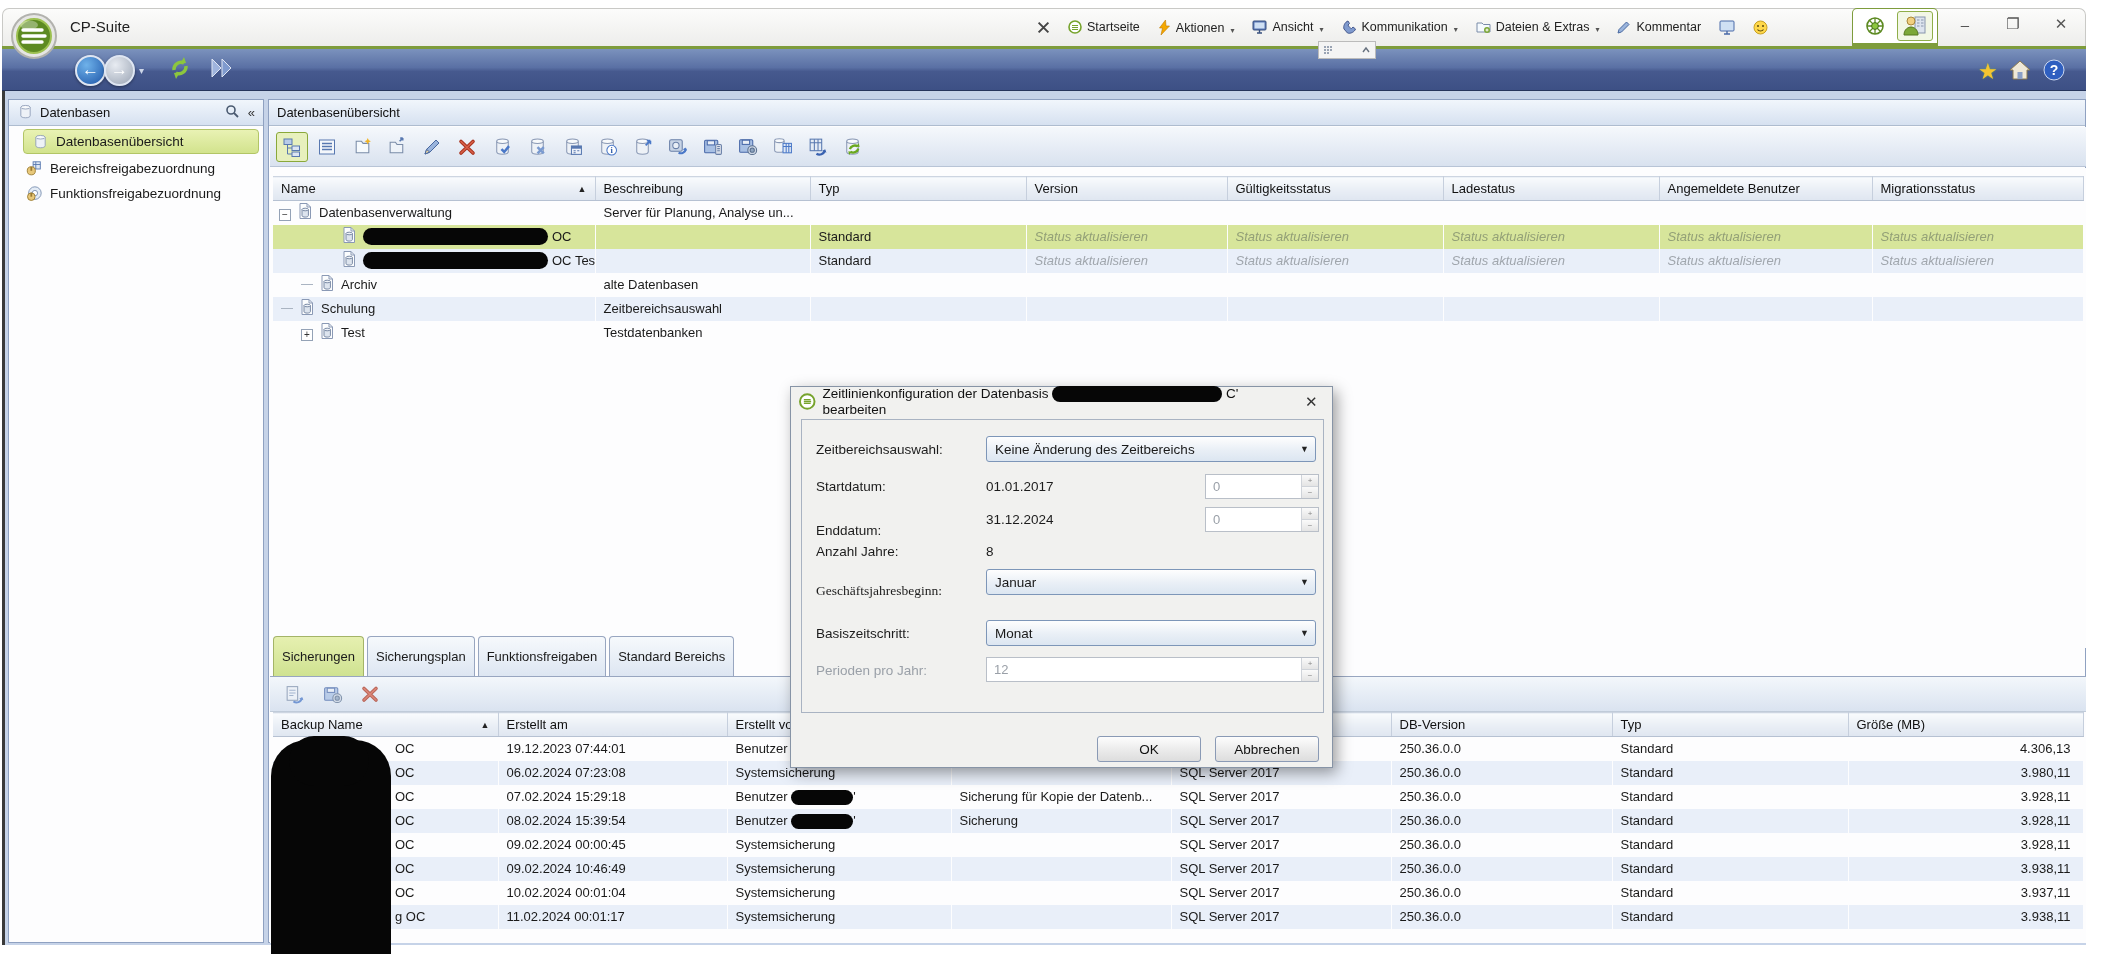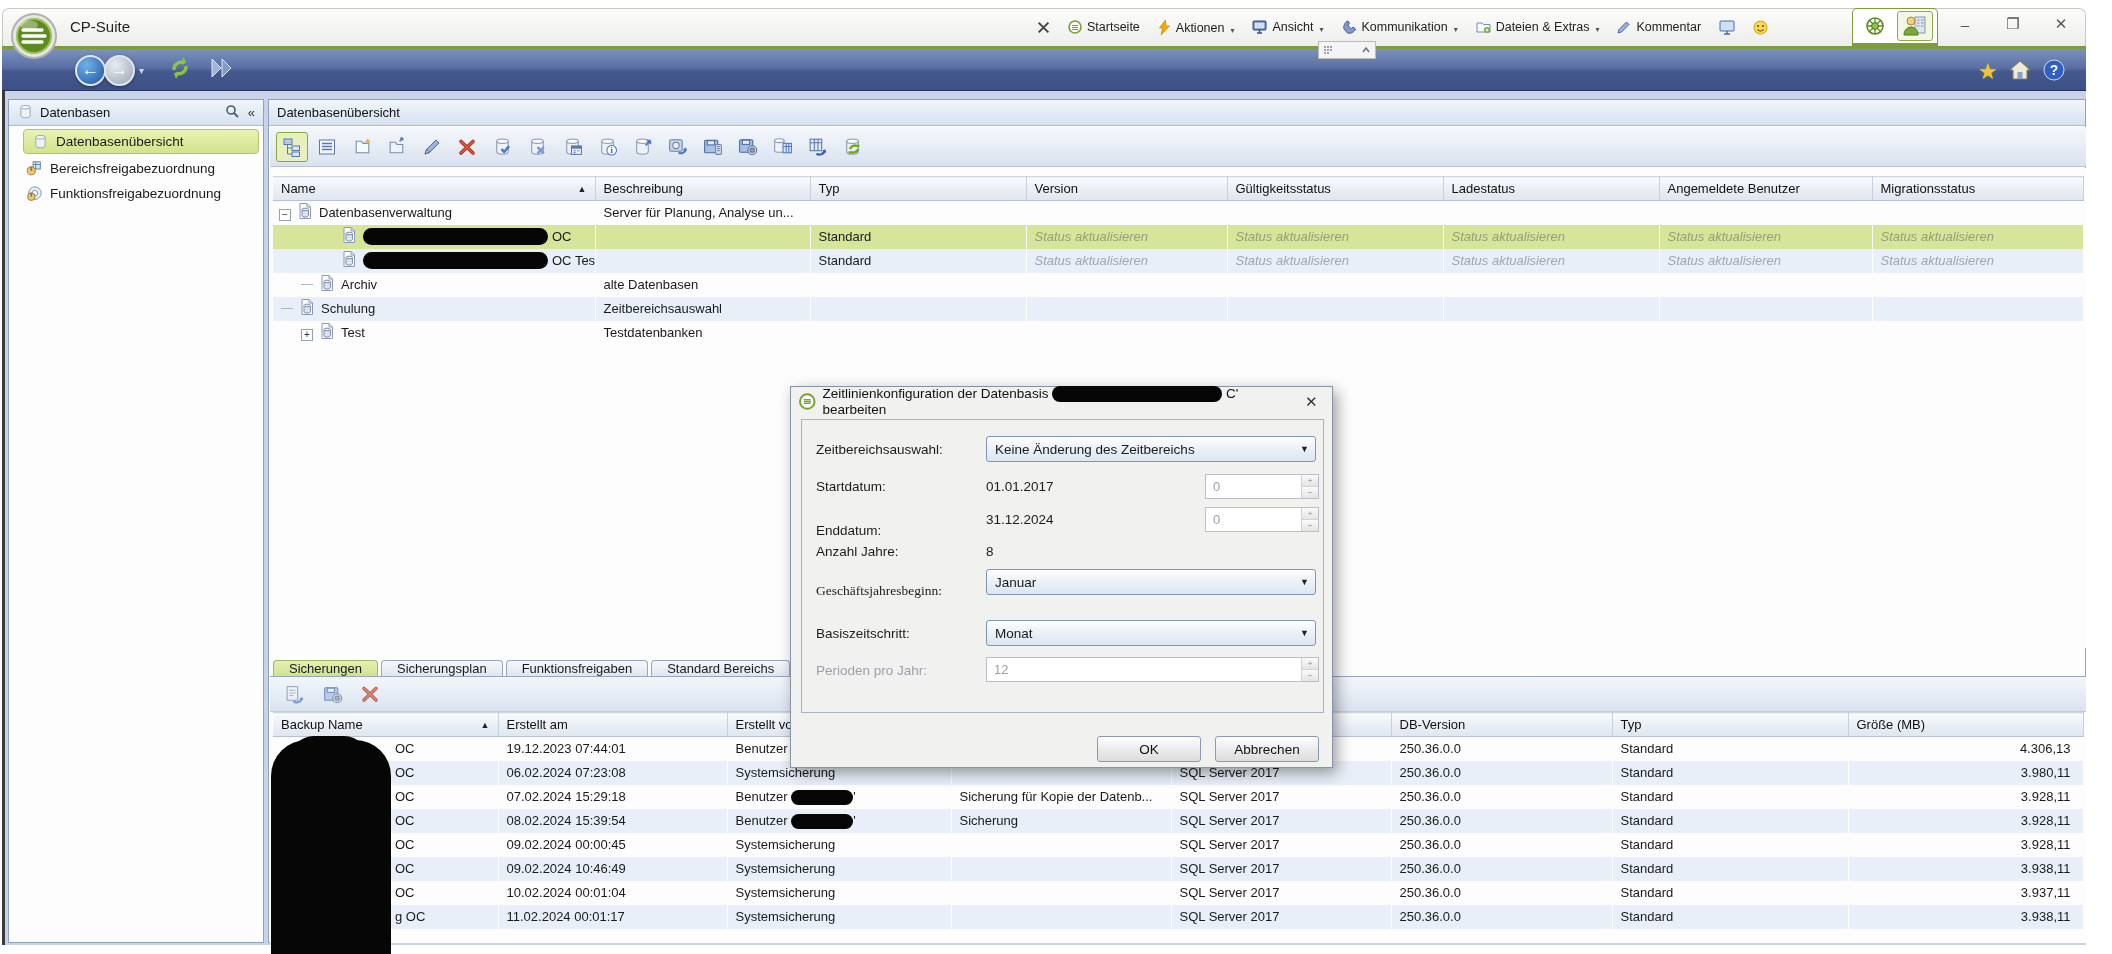--- a/index.html
+++ b/index.html
@@ -76,21 +76,21 @@
   .sort { margin-left:auto; font-size:9px; color:#222; }
   .thflex { display:flex; align-items:center; }
 
   .expander { display:inline-flex; width:12px; height:12px; border:1px solid #94a2b6; background:#fff;
     font-size:10px; line-height:10px; align-items:center; justify-content:center; color:#333;
     margin-right:6px; vertical-align:-1px; }
   .tree-icon { margin-right:6px; vertical-align:-3px; }
   .censor { display:inline-block; background:#060606; border-radius:9px; height:17px; vertical-align:-4px; }
 
   .tabs { position:absolute; left:4px; top:549px; height:27px; display:flex; gap:3px; align-items:flex-end; }
-  .tab { height:16px; display:flex; align-items:center; padding:0 15px; font-size:13px;
+  .tab { height:40px; display:flex; align-items:center; padding:0 8px; font-size:13px;
     border:1px solid #98a6c0; border-bottom:none; border-radius:4px 4px 0 0;
     background:linear-gradient(#f6f9fc,#dde6f2); }
   .tab.active { background:linear-gradient(#e6f0b0,#cfe291); border-color:#a4b468; }
   .btoolbar { position:absolute; left:1px; top:576px; width:1816px; height:36px;
     background:linear-gradient(#f3f7fb,#dae3f0); border-top:1px solid #98a6c0; border-bottom:1px solid #c0cbd9;
     display:flex; align-items:center; gap:6px; padding-left:8px; }
 
   .big-censor { position:absolute; left:2px; top:640px; width:120px; height:295px; background:#060606;
     border-radius:36px; z-index:3; }
   .big-censor:before { content:""; position:absolute; left:18px; top:-4px; width:80px; height:50px;

